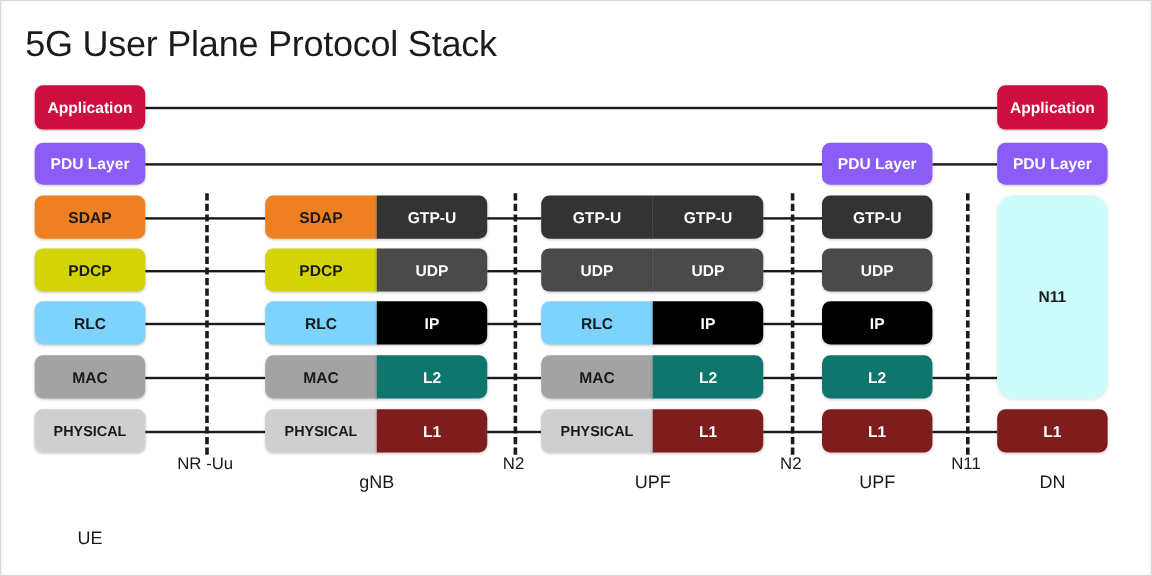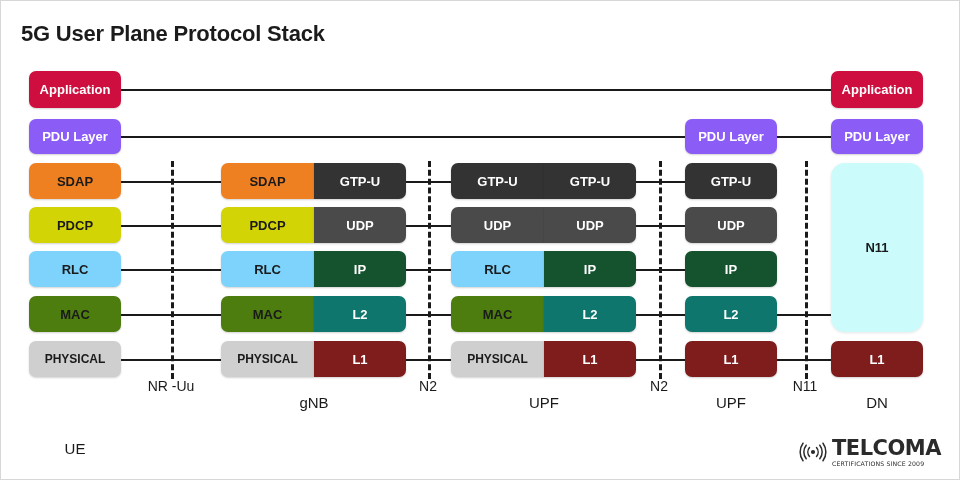--- a/index.html
+++ b/index.html
@@ -14,22 +14,22 @@
     background: #ffffff;
     border: 1px solid #d7d7d7;
     box-sizing: border-box;
     overflow: hidden;
     font-family: "Liberation Sans", sans-serif;
   }
   #title {
     position: absolute;
     left: 20px;
     top: 20px;
-    font-size: 22px;
-    font-weight: bold;
+    font-size: 30px;
+    font-weight: normal;
     color: #1b1b1b;
     letter-spacing: -0.2px;
   }
 
   
   .box {
     position: absolute;
     border-radius: 7px;
     display: flex;
     align-items: center;
@@ -41,25 +41,25 @@
     white-space: nowrap;
   }
   .box.small  { font-size: 12px; }
 
   
   .c-app   { background: #ce0e3e; color: #ffffff; }
   .c-pdu   { background: #8b5cf6; color: #ffffff; }
   .c-sdap  { background: #ef8022; color: #1a1a1a; }
   .c-pdcp  { background: #d2d406; color: #1a1a1a; }
   .c-rlc   { background: #7dd3fc; color: #1a1a1a; }
-  .c-mac   { background: #4d7c0f; color: #1a1a1a; }
+  .c-mac   { background: #a3a3a3; color: #1a1a1a; }
   .c-phy   { background: #cfcfcf; color: #1a1a1a; }
   .c-gtpu  { background: #333333; color: #ffffff; }
   .c-udp   { background: #4a4a4a; color: #ffffff; }
-  .c-ip    { background: #14532d; color: #ffffff; }
+  .c-ip    { background: #000000; color: #ffffff; }
   .c-l2    { background: #0f766e; color: #ffffff; }
   .c-l1    { background: #7f1d1d; color: #ffffff; text-align: center; }
   .c-n11   { background: #ccfbfb; color: #1a1a1a; box-shadow: 0 1px 3px rgba(0,0,0,0.10); }
 
   
   .join-left  { border-top-left-radius: 0; border-bottom-left-radius: 0; }
   .join-right { border-top-right-radius: 0; border-bottom-right-radius: 0; }
 
   
   .hline {
@@ -208,31 +208,14 @@
   <div class="iface-label" style="left:427px; top:377px;">N2</div>
   <div class="iface-label" style="left:658px; top:377px;">N2</div>
   <div class="iface-label" style="left:804px; top:377px;">N11</div>
 
   <div class="node-label" style="left:74px;  top:393px;margin-top:46px;">UE</div>
   <div class="node-label" style="left:313px; top:393px;">gNB</div>
   <div class="node-label" style="left:543px; top:393px;">UPF</div>
   <div class="node-label" style="left:730px; top:393px;">UPF</div>
   <div class="node-label" style="left:876px; top:393px;">DN</div>
 
-  <div id="logo">
-    <svg class="waves" width="30" height="22" viewBox="0 0 30 22">
-      <g fill="none" stroke="#2b2b2b" stroke-width="1.5" stroke-linecap="round">
-        <path d="M11.5 6.5 A7 7 0 0 0 11.5 15.5"></path>
-        <path d="M8.2 4.2 A11 11 0 0 0 8.2 17.8"></path>
-        <path d="M5 2.2 A15 15 0 0 0 5 19.8"></path>
-        <path d="M18.5 6.5 A7 7 0 0 1 18.5 15.5"></path>
-        <path d="M21.8 4.2 A11 11 0 0 1 21.8 17.8"></path>
-        <path d="M25 2.2 A15 15 0 0 1 25 19.8"></path>
-      </g>
-      <circle cx="15" cy="11" r="2.1" fill="#2b2b2b"></circle>
-    </svg>
-    <div class="wordmark">
-      <div class="brand">TELCOMA</div>
-      <div class="tagline">CERTIFICATIONS SINCE 2009</div>
-    </div>
-  </div>
 
 </div>
 
 </body></html>

